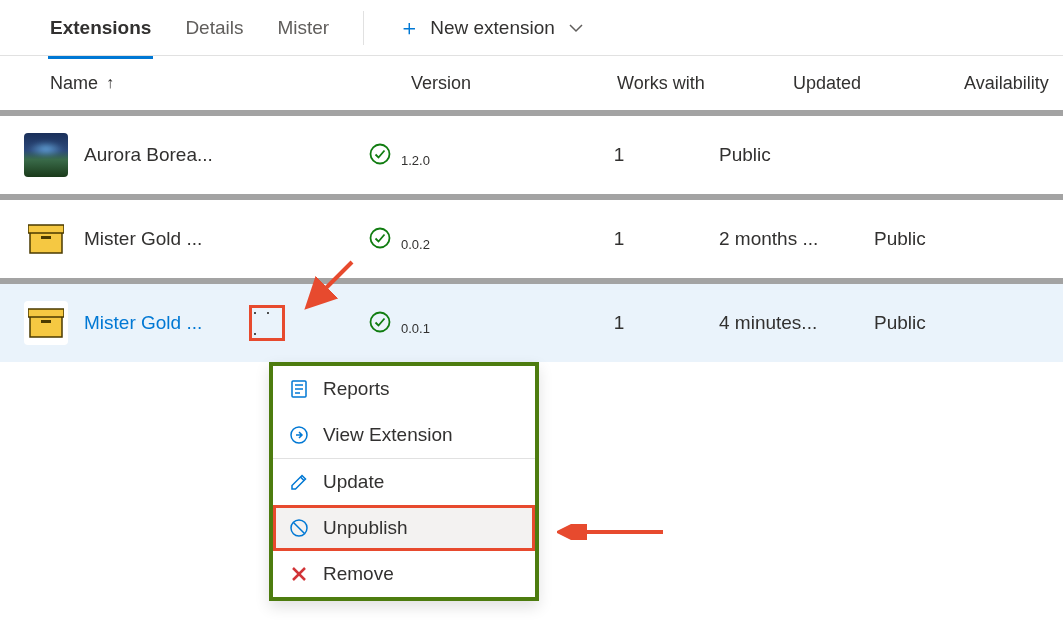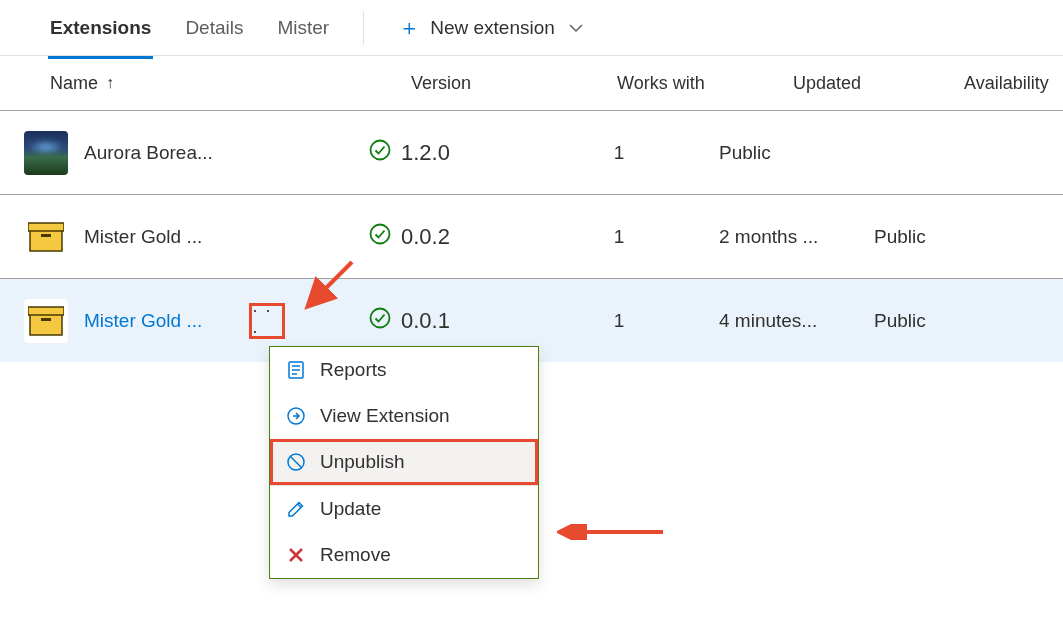--- a/index.html
+++ b/index.html
@@ -67,21 +67,21 @@
     .header-row {
       height: 54px;
       color: #323130;
       font-size: 18px;
       gap: 16px;
     }
     .header-cell { display: flex; align-items: center; gap: 8px; }
     .sort-arrow { font-size: 16px; }
     .data-row {
       height: 84px;
-      border-top: 1px solid #a3a3a3;
+      border-top: 6px solid #a3a3a3;
       padding-left: 24px;
     }
     .data-row.selected {
       background: #eaf3fb;
     }
     .data-row.selected .name-text { color: #0078d4; }
     .name-cell {
       display: flex;
       align-items: center;
       gap: 16px;
@@ -130,37 +130,37 @@
       cursor: pointer;
       font-size: 18px;
       letter-spacing: 1px;
       color: #323130;
     }
     .more-btn.highlighted {
       border: 3px solid #e74a2e;
     }
     .version-cell {
       display: flex;
-      align-items: center;
+      align-items: flex-end;
       gap: 10px;
-      font-size: 22px;
+      font-size: 13px;
     }
     .check-circle {
       width: 22px;
       height: 22px;
     }
     .works-cell { text-align: center; font-size: 19px; padding-right: 40px; }
     .updated-cell, .avail-cell { font-size: 19px; white-space: nowrap; overflow: hidden; text-overflow: ellipsis; }
     .context-menu {
       position: absolute;
       left: 269px;
-      top: 346px;
+      top: 362px;
       width: 270px;
       background: #fff;
-      border: 1px solid #4d7c0f;
+      border: 4px solid #4d7c0f;
       box-shadow: 0 6px 14px rgba(0,0,0,0.12);
     }
     .menu-item {
       display: flex;
       align-items: center;
       gap: 14px;
       padding: 12px 16px;
       font-size: 19px;
       cursor: pointer;
       position: relative;
@@ -284,37 +284,37 @@
     </div>
     <div class="menu-item">
       <span class="menu-icon">
         <svg width="20" height="20" viewBox="0 0 20 20">
           <circle cx="10" cy="10" r="8" stroke="#0078d4" stroke-width="1.5" fill="none"></circle>
           <path d="M7 10 L13 10 M10 7 L13 10 L10 13" stroke="#0078d4" stroke-width="1.5" fill="none"></path>
         </svg>
       </span>
       <span>View Extension</span>
     </div>
+    <div class="menu-item bordered-top">
+      <span class="menu-icon">
+        <svg width="20" height="20" viewBox="0 0 20 20">
+          <path d="M3 17 L3 13.5 L13 3.5 L16.5 7 L6.5 17 Z" stroke="#0078d4" stroke-width="1.5" fill="none"></path>
+          <line x1="11.5" y1="5" x2="15" y2="8.5" stroke="#0078d4" stroke-width="1.5"></line>
+        </svg>
+      </span>
+      <span>Update</span>
+    </div>
     <div class="menu-item highlighted">
       <span class="menu-icon">
         <svg width="20" height="20" viewBox="0 0 20 20">
           <circle cx="10" cy="10" r="8" stroke="#0078d4" stroke-width="1.5" fill="none"></circle>
           <line x1="4.5" y1="4.5" x2="15.5" y2="15.5" stroke="#0078d4" stroke-width="1.5"></line>
         </svg>
       </span>
       <span>Unpublish</span>
-    </div>
-    <div class="menu-item bordered-top">
-      <span class="menu-icon">
-        <svg width="20" height="20" viewBox="0 0 20 20">
-          <path d="M3 17 L3 13.5 L13 3.5 L16.5 7 L6.5 17 Z" stroke="#0078d4" stroke-width="1.5" fill="none"></path>
-          <line x1="11.5" y1="5" x2="15" y2="8.5" stroke="#0078d4" stroke-width="1.5"></line>
-        </svg>
-      </span>
-      <span>Update</span>
     </div>
     <div class="menu-item">
       <span class="menu-icon">
         <svg width="20" height="20" viewBox="0 0 20 20">
           <line x1="4" y1="4" x2="16" y2="16" stroke="#d13438" stroke-width="2.5"></line>
           <line x1="16" y1="4" x2="4" y2="16" stroke="#d13438" stroke-width="2.5"></line>
         </svg>
       </span>
       <span>Remove</span>
     </div>

